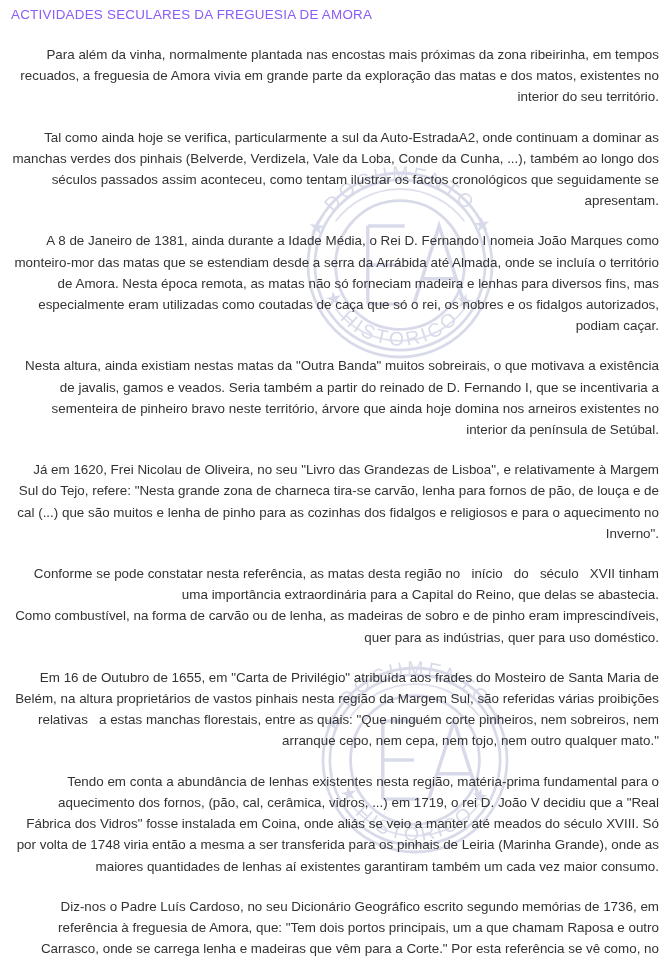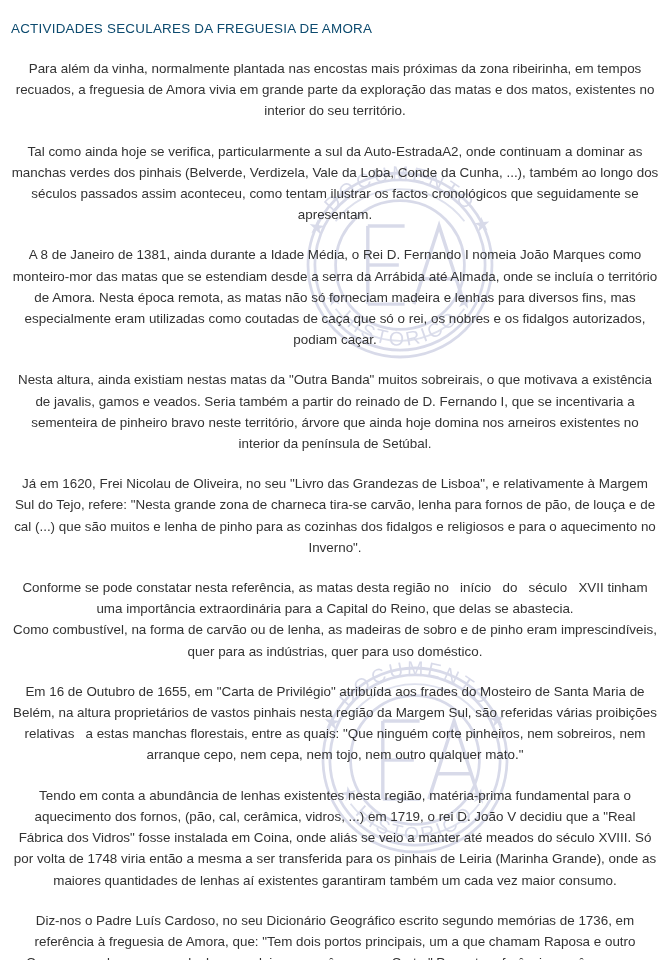--- a/index.html
+++ b/index.html
@@ -44,33 +44,33 @@
     padding: 0 12px 0 11px;
     box-sizing: border-box;
     width: 671px;
   }
 
   .doc-heading {
     font-size: 13.4px;
     line-height: 21px;
     letter-spacing: 0.25px;
     font-weight: 400;
-    color: #0c4a6e;
+    color: #8b5cf6;
     margin: 0;
-    padding-top: 18px;
+    padding-top: 4px;
     white-space: nowrap;
   }
 
   .para {
     font-size: 13.4px;
     line-height: 21.2px;
     color: #333333;
     margin: 0;
     padding-top: 19px;
-    text-align: center;
+    text-align: right;
     white-space: pre-wrap;
   }
 </style>
 </head>
 <body>
 
 <div id="page">
 
   <div class="watermark" id="watermark-top">
     <svg viewBox="0 0 200 200" xmlns="http://www.w3.org/2000/svg">

